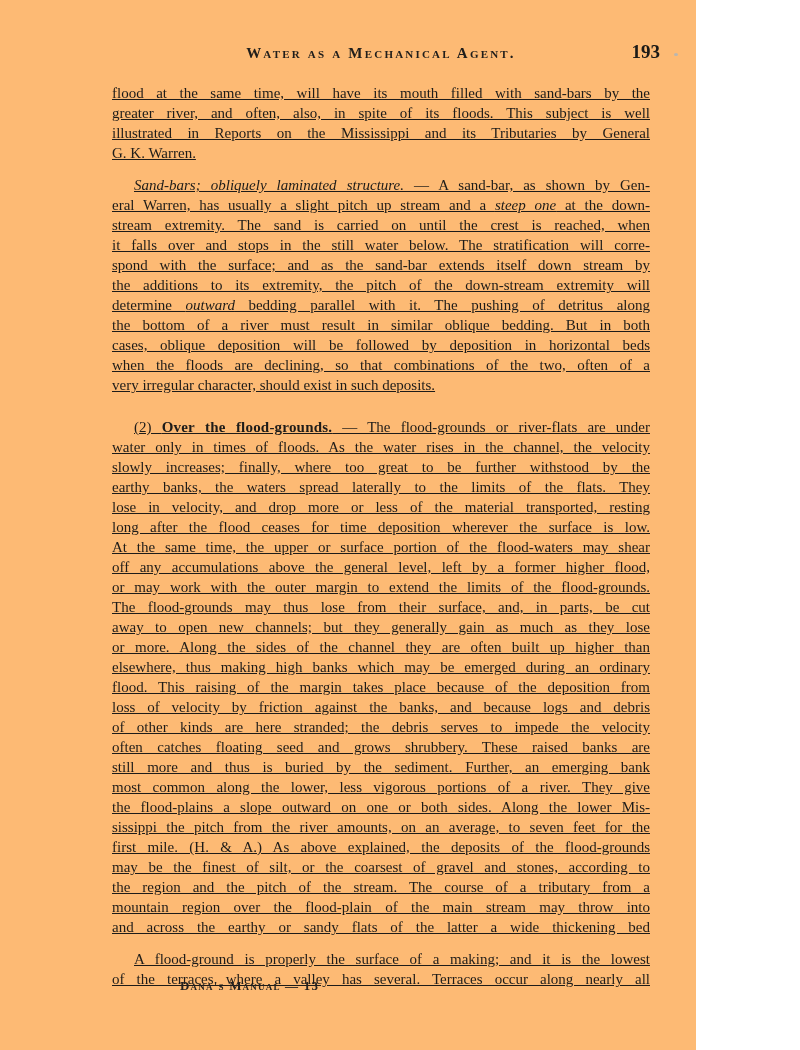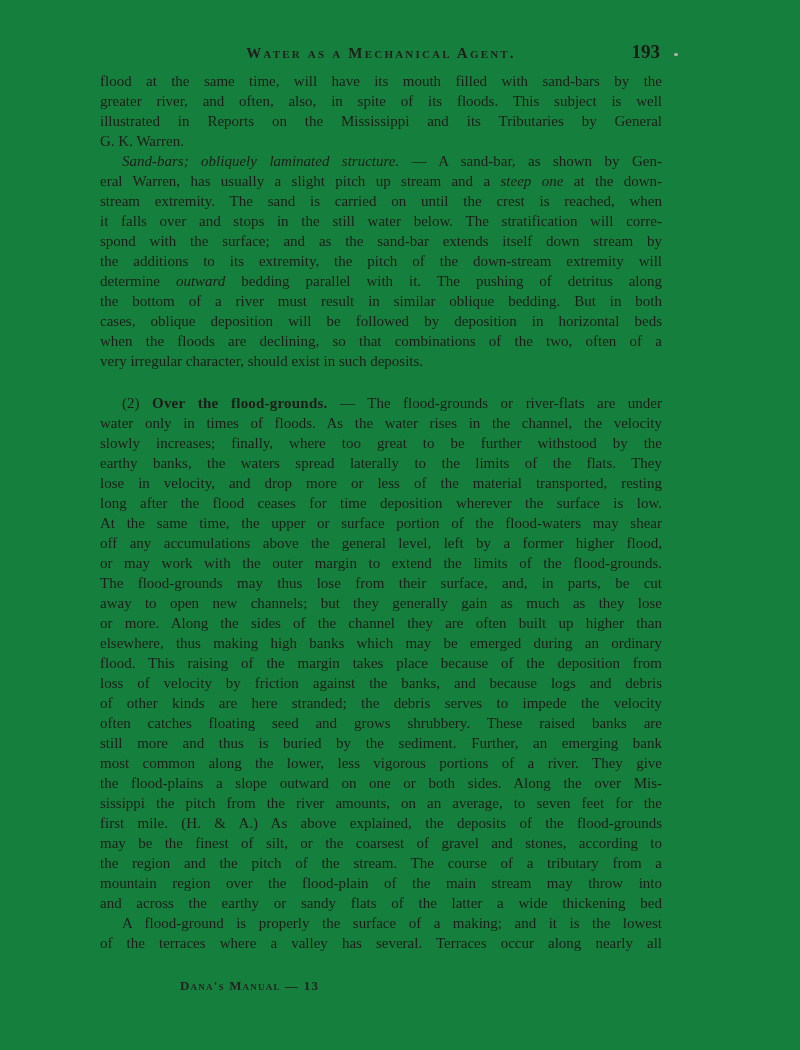--- a/index.html
+++ b/index.html
@@ -2,23 +2,23 @@
 <html><head>
 <meta charset="utf-8">
 <style>
   html, body {
     margin: 0;
     padding: 0;
     background: #ffffff;
   }
   .page {
     position: relative;
-    width: 800px;
+    width: 696px;
     height: 1050px;
-    background: #15803d;
+    background: #fdba74;
     font-family: "Liberation Serif", serif;
     color: #1e1c19;
     overflow: hidden;
   }
   
   .page-header {
     position: absolute;
     left: 100px;
     top: 40px;
     width: 562px;
@@ -54,21 +54,21 @@
   }
   
   .page-body {
     position: absolute;
     left: 100px;
     top: 71px;
     width: 562px;
     font-size: 15px;
     line-height: 20px;
   }
-  .paragraph { margin: 0; }
+  .paragraph { margin: 12px; text-decoration: underline; }
   .paragraph.spaced { margin-top: 22px; }
   .line {
     text-align: justify;
     text-align-last: justify;
     white-space: normal;
     height: 20px;
     overflow: visible;
   }
   .line.last { text-align-last: left; }
   .line.indent { text-indent: 22px; }
@@ -130,21 +130,21 @@
         <div class="line"><span>The flood-grounds may thus lose from their surface, and, in parts, be cut</span></div>
         <div class="line"><span>away to open new channels; but they generally gain as much as they lose</span></div>
         <div class="line"><span>or more. Along the sides of the channel they are often built up higher than</span></div>
         <div class="line"><span>elsewhere, thus making high banks which may be emerged during an ordinary</span></div>
         <div class="line"><span>flood. This raising of the margin takes place because of the deposition from</span></div>
         <div class="line"><span>loss of velocity by friction against the banks, and because logs and debris</span></div>
         <div class="line"><span>of other kinds are here stranded; the debris serves to impede the velocity</span></div>
         <div class="line"><span>often catches floating seed and grows shrubbery. These raised banks are</span></div>
         <div class="line"><span>still more and thus is buried by the sediment. Further, an emerging bank</span></div>
         <div class="line"><span>most common along the lower, less vigorous portions of a river. They give</span></div>
-        <div class="line"><span>the flood-plains a slope outward on one or both sides. Along the over Mis-</span></div>
+        <div class="line"><span>the flood-plains a slope outward on one or both sides. Along the lower Mis-</span></div>
         <div class="line"><span>sissippi the pitch from the river amounts, on an average, to seven feet for the</span></div>
         <div class="line"><span>first mile. (H. &amp; A.) As above explained, the deposits of the flood-grounds</span></div>
         <div class="line"><span>may be the finest of silt, or the coarsest of gravel and stones, according to</span></div>
         <div class="line"><span>the region and the pitch of the stream. The course of a tributary from a</span></div>
         <div class="line"><span>mountain region over the flood-plain of the main stream may throw into</span></div>
         <div class="line"><span>and across the earthy or sandy flats of the latter a wide thickening bed</span></div>
       </div>
       <div class="paragraph">
         <div class="line indent"><span>A flood-ground is properly the surface of a making; and it is the lowest</span></div>
         <div class="line"><span>of the terraces where a valley has several. Terraces occur along nearly all</span></div>

